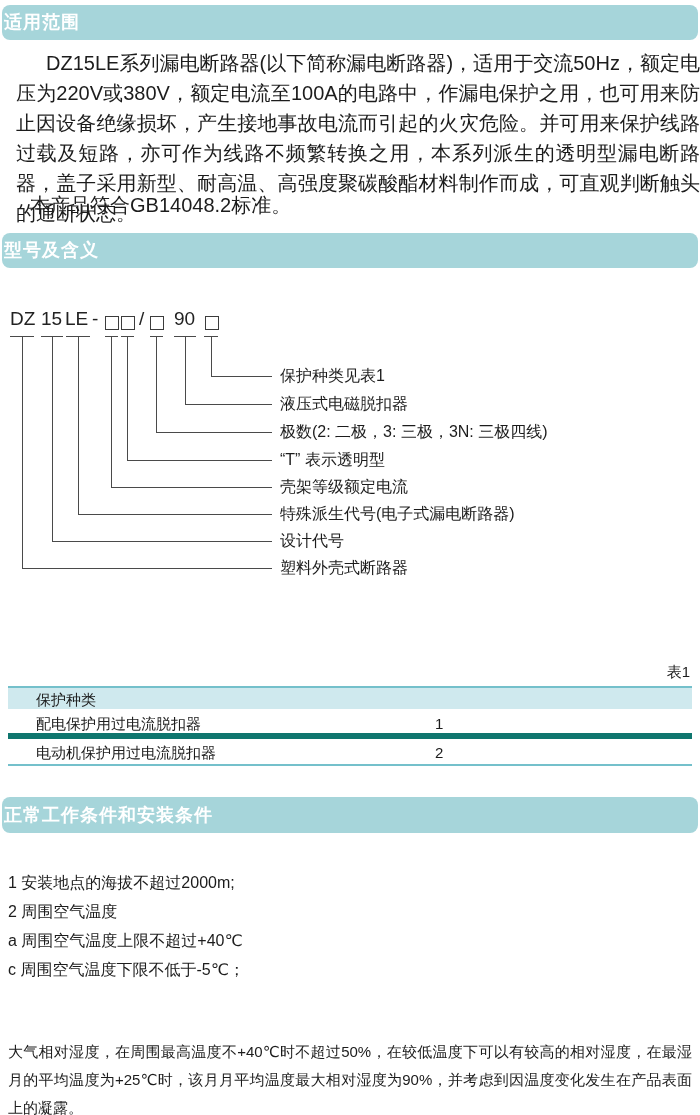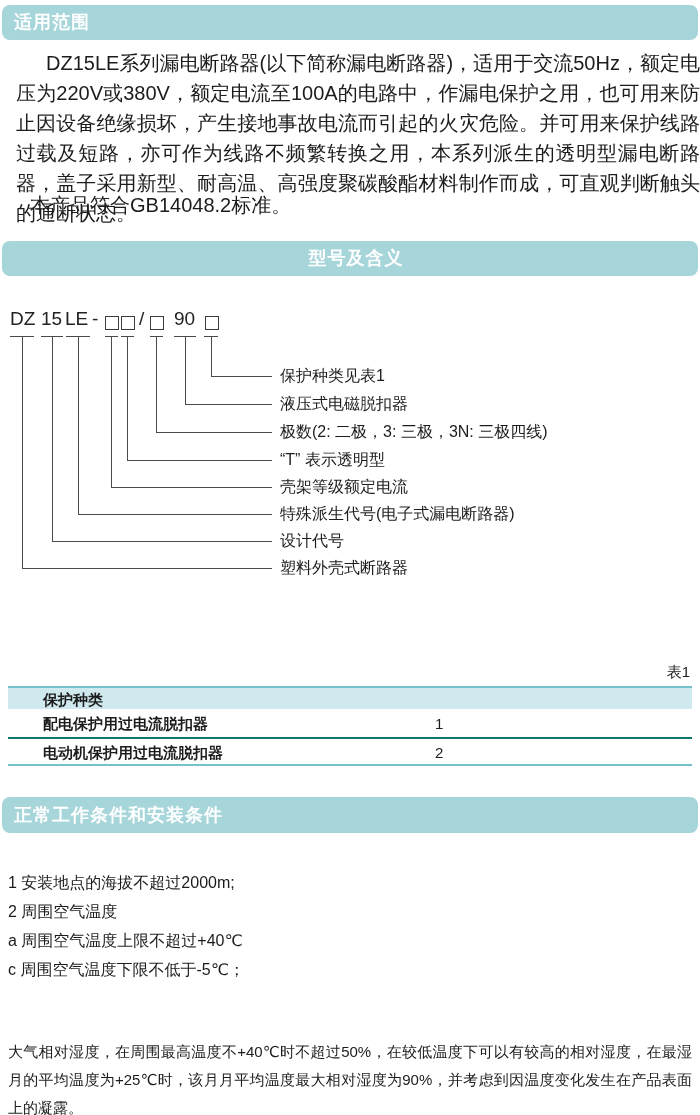--- a/index.html
+++ b/index.html
@@ -8,60 +8,60 @@
     width:700px;height:1115px;
     background:#ffffff;
     font-family:"Liberation Sans","DejaVu Sans",sans-serif;
     color:#1c1c1c;
     overflow:hidden;
   }
   .secbar{
     position:absolute;left:2px;width:696px;height:35px;
     background:#a6d5da;border-radius:8px;
     color:#ffffff;font-weight:bold;font-size:18px;
-    line-height:35px;padding-left:12px;box-sizing:border-box;
+    line-height:35px;padding-left:2px;box-sizing:border-box;
     letter-spacing:1px;
   }
   .para{
     position:absolute;left:16px;width:684px;
     font-size:20px;line-height:30px;text-align:justify;
   }
   .mpart{position:absolute;top:308px;font-size:19px;color:#222222;}
   .mbox{position:absolute;top:316px;width:12px;height:12px;border:1.5px solid #3c3c3c;background:#ffffff;}
   .tick{position:absolute;height:1px;background:#4a4a4a;}
   .vline{position:absolute;width:1px;background:#4a4a4a;}
   .hline{position:absolute;height:1px;background:#4a4a4a;}
   .dlabel{position:absolute;left:280px;width:410px;height:22px;line-height:22px;font-size:16px;color:#1c1c1c;}
   .tbl-caption{position:absolute;right:10px;top:663px;font-size:15px;}
   .t1{position:absolute;left:8px;top:686px;width:684px;font-size:15px;}
   .trow{display:flex;box-sizing:border-box;}
   .thead{height:23px;line-height:23px;background:#cfe9ee;border-top:2px solid #74c0cb;}
-  .tr1{height:30px;line-height:30px;border-bottom:2px solid #0f766e;}
+  .tr1{height:30px;line-height:30px;border-bottom:6px solid #0f766e;}
   .tr2{height:27px;line-height:27px;border-bottom:2px solid #74c0cb;}
-  .tc1{padding-left:35px;width:427px;box-sizing:border-box;font-weight:bold;}
+  .tc1{padding-left:28px;width:427px;box-sizing:border-box;}
   .tc2{flex:1;}
   .cond{position:absolute;left:8px;top:868px;width:684px;font-size:16px;}
   .cond-item{height:29px;line-height:29px;}
   .cond-para{
     position:absolute;left:8px;top:1038px;width:684px;
     font-size:15px;line-height:28px;text-align:justify;
   }
 </style>
 </head>
 <body>
 
 <div class="page">
 
   <div class="secbar" style="top:5px;">
     <span>适用范围</span>
   </div>
   <div class="para" style="top:48px;text-indent:30px;">DZ15LE系列漏电断路器(以下简称漏电断路器)，适用于交流50Hz，额定电压为220V或380V，额定电流至100A的电路中，作漏电保护之用，也可用来防止因设备绝缘损坏，产生接地事故电流而引起的火灾危险。并可用来保护线路过载及短路，亦可作为线路不频繁转换之用，本系列派生的透明型漏电断路器，盖子采用新型、耐高温、高强度聚碳酸酯材料制作而成，可直观判断触头的通断状态。</div>
   <div class="para" style="top:190px;text-indent:14px;">本产品符合GB14048.2标准。</div>
 
-  <div class="secbar" style="top:241px;text-align:center;">
+  <div class="secbar" style="top:233px;">
     <span>型号及含义</span>
   </div>
 
   <span class="mpart" style="left:10px;">DZ</span>
   <span class="mpart" style="left:41px;">15</span>
   <span class="mpart" style="left:65px;">LE</span>
   <span class="mpart" style="left:92px;">-</span>
   <span class="mbox" style="left:105px;"></span>
   <span class="mbox" style="left:121px;"></span>
   <span class="mpart" style="left:139px;">/</span>

